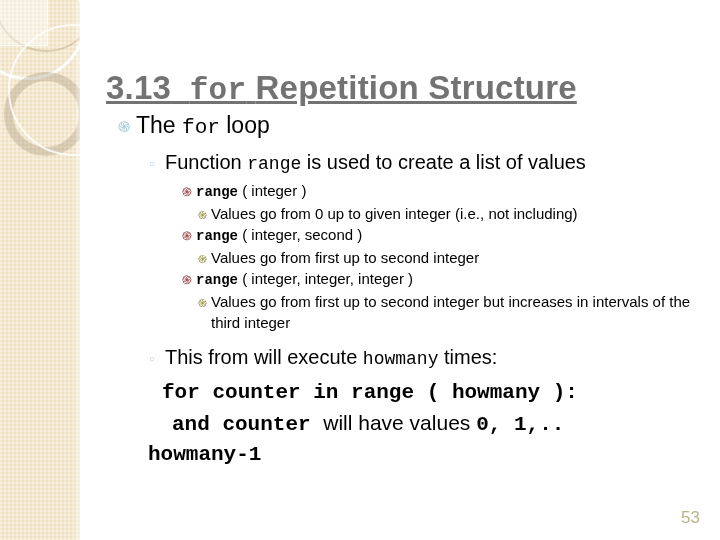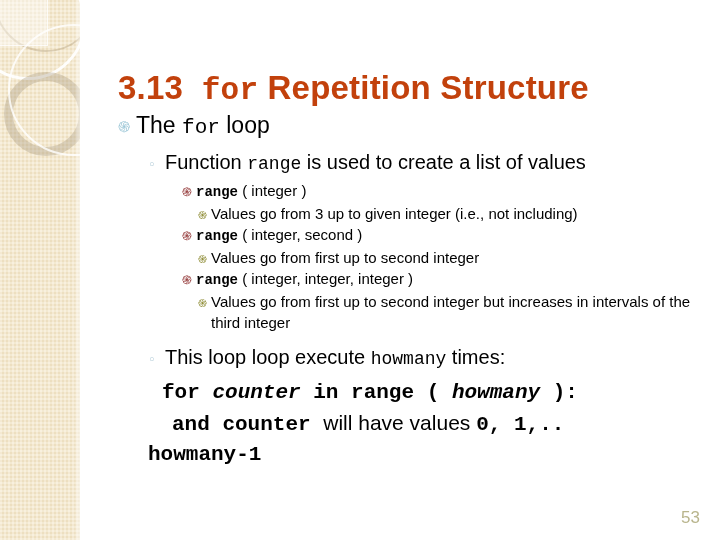--- a/index.html
+++ b/index.html
@@ -75,42 +75,43 @@
   .deco-band .edge-fade {
     position: absolute;
     right: 0; top: 0;
     width: 6px; height: 100%;
     background: linear-gradient(90deg, rgba(242,228,196,0), rgba(255,255,255,.55));
   }
 
   
   .slide-title {
     position: absolute;
-    left: 118px; top: 44px;
-    color: #c2410c;
+    left: 106px; top: 44px;
+    color: #737373;
     font-size: 33px;
     line-height: 44px;
     white-space: nowrap;
     letter-spacing: .2px;
+    text-decoration: underline;
   }
   .slide-title .mono {
     font-family: "Liberation Mono", monospace;
     font-size: 31px;
   }
 
   .content {
     position: absolute;
     left: 118px; top: 110px;
     width: 588px;
     color: #000000;
   }
 
   .mono  { font-family: "Liberation Mono", monospace; }
   .mono-b{ font-family: "Liberation Mono", monospace; font-weight: bold; }
-  .mono-i{ font-family: "Liberation Mono", monospace; font-style: italic; }
+  .mono-i{ font-family: "Liberation Mono", monospace; }
 
   
   .row { display: flex; align-items: baseline; }
   .bullet {
     flex: 0 0 auto;
     font-family: "DejaVu Sans", sans-serif;
     line-height: 1;
   }
   .txt { flex: 1 1 auto; }
 
@@ -220,21 +221,21 @@
     <span class="bullet">◦</span>
     <span class="txt"><span>Function </span><span class="mono">range</span><span> is used to create a list of values</span></span>
   </div>
 
   <div class="row lvl3">
     <span class="bullet">֍</span>
     <span class="txt"><span class="mono-b">range</span><span> ( integer )</span></span>
   </div>
   <div class="row lvl4">
     <span class="bullet">֍</span>
-    <span class="txt">Values go from 3 up to given integer (i.e., not including)</span>
+    <span class="txt">Values go from 0 up to given integer (i.e., not including)</span>
   </div>
 
   <div class="row lvl3">
     <span class="bullet">֍</span>
     <span class="txt"><span class="mono-b">range</span><span> ( integer, second )</span></span>
   </div>
   <div class="row lvl4">
     <span class="bullet">֍</span>
     <span class="txt">Values go from first up to second integer</span>
   </div>
@@ -243,21 +244,21 @@
     <span class="bullet">֍</span>
     <span class="txt"><span class="mono-b">range</span><span> ( integer, integer, integer )</span></span>
   </div>
   <div class="row lvl4">
     <span class="bullet">֍</span>
     <span class="txt">Values go from first up to second integer but increases in intervals of the third integer</span>
   </div>
 
   <div class="row lvl2" style="margin-top:11px">
     <span class="bullet">◦</span>
-    <span class="txt"><span>This loop loop execute </span><span class="mono">howmany</span><span> times:</span></span>
+    <span class="txt"><span>This from will execute </span><span class="mono">howmany</span><span> times:</span></span>
   </div>
 
   <div class="code-block">
     <div class="code-line code-line-1"><span>for </span><span class="mono-i" style="font-weight:bold">counter</span><span> in range ( </span><span class="mono-i" style="font-weight:bold">howmany</span><span> ):</span></div>
 
     <div class="code-line code-line-2"><span>and counter </span><span class="sans">will have values </span><span>0, 1,..</span></div>
 
     <div class="code-line code-line-3">howmany-1</div>
   </div>
 

